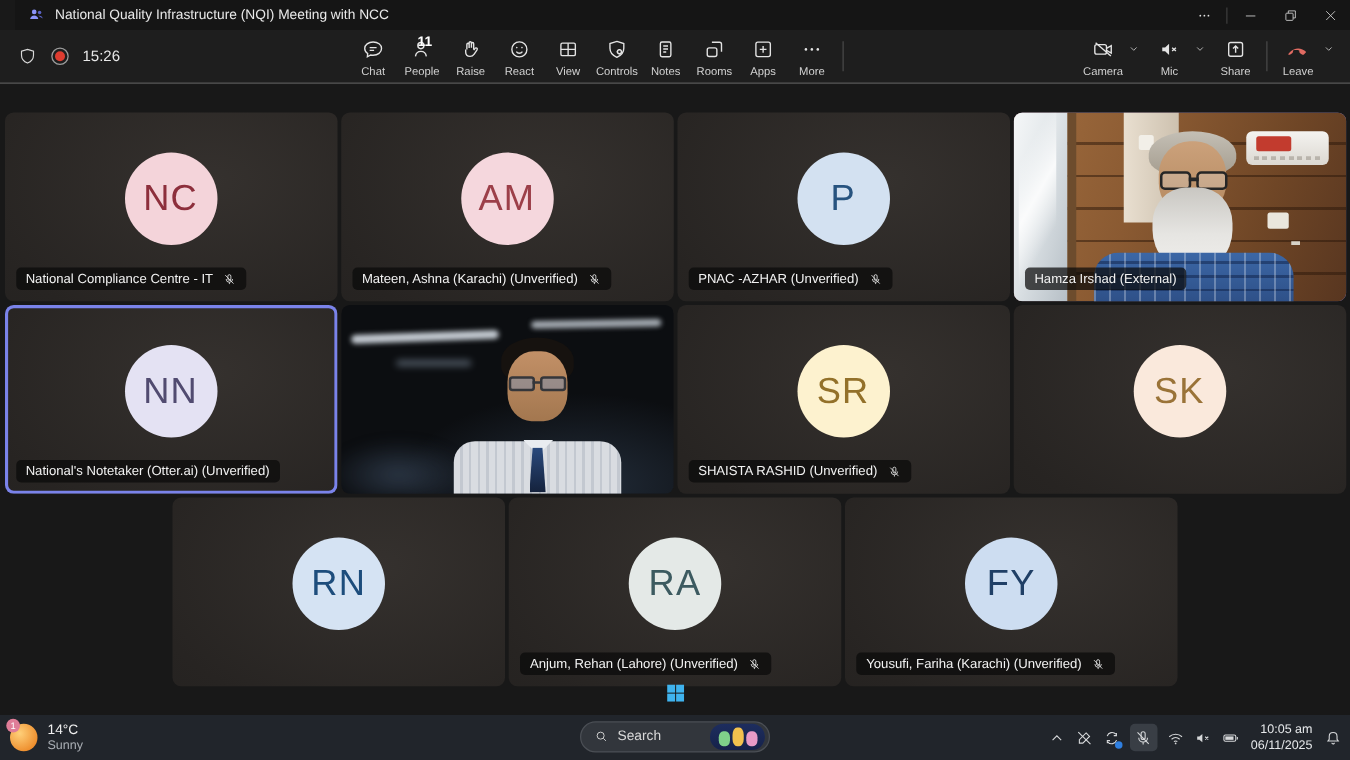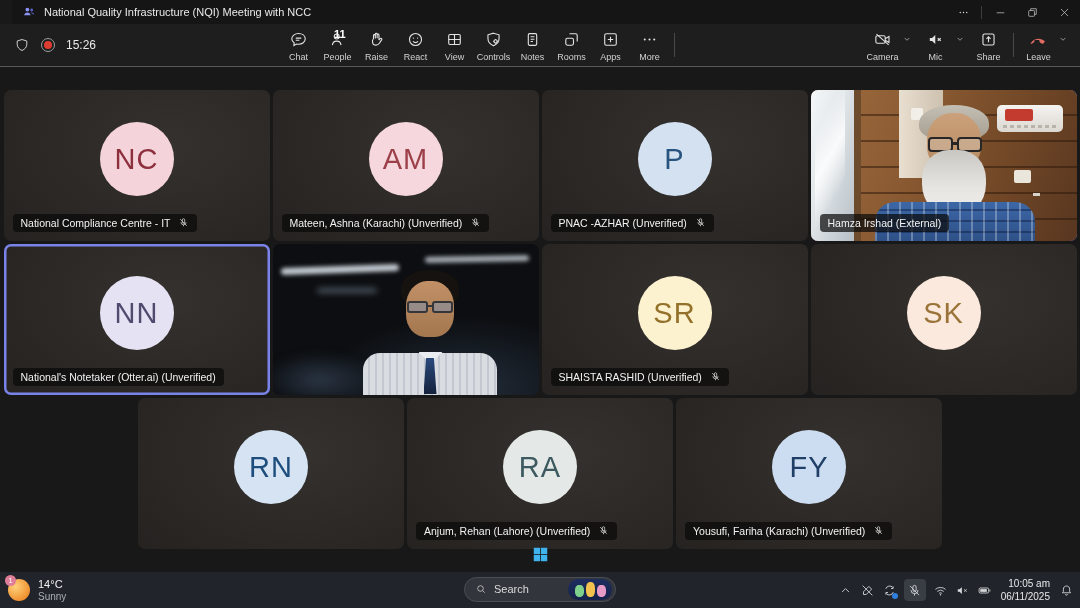--- a/index.html
+++ b/index.html
@@ -34,21 +34,21 @@
   .tool.leave svg{stroke:none;fill:#e06b62;}
 
   
   .stage{position:absolute;top:68px;left:0;right:0;bottom:36px;background:#181818;padding-top:22px;}
   .vrow{display:flex;justify-content:center;gap:3px;margin-bottom:3px;}
   .tile{position:relative;width:266px;height:151px;border-radius:7px;overflow:hidden;
         background:radial-gradient(130% 150% at 62% 36%,#35312e 0%,#272422 55%,#1f1e1d 100%);}
   .tile.active{box-shadow:inset 0 0 0 2.5px #7a83ea;}
   .avatar{position:absolute;left:50%;top:46%;transform:translate(-50%,-50%);width:74px;height:74px;border-radius:50%;
           display:flex;align-items:center;justify-content:center;font-size:29px;letter-spacing:1px;}
-  .nlabel{position:absolute;left:9px;bottom:9px;display:flex;align-items:flex-start;gap:8px;background:rgba(10,10,10,.72);
+  .nlabel{position:absolute;left:9px;bottom:9px;display:flex;align-items:flex-end;gap:8px;background:rgba(10,10,10,.72);
           border-radius:4px;padding:3px 8px;font-size:10.5px;color:#f2f2f2;white-space:nowrap;max-width:93%;z-index:6;}
   .nlabel svg{width:11px;height:11px;stroke:#e8e8e8;stroke-width:1.5;fill:none;flex:none;}
   .scene{position:absolute;inset:0;}
   .scene *{position:absolute;}
 
   
   .hz-wood{inset:0;background:
     repeating-linear-gradient(180deg,rgba(0,0,0,0) 0 24px,rgba(42,22,9,.5) 24px 26px),
     linear-gradient(110deg,#a06c3e 0%,#8a5a32 38%,#6f4626 72%,#583620 100%);}
   .hz-window{left:0;top:0;width:50px;height:100%;background:linear-gradient(105deg,#f5f7f8 0%,#e2e7ea 40%,#b6bfc6 100%);border-right:7px solid #6d4c2d;}

